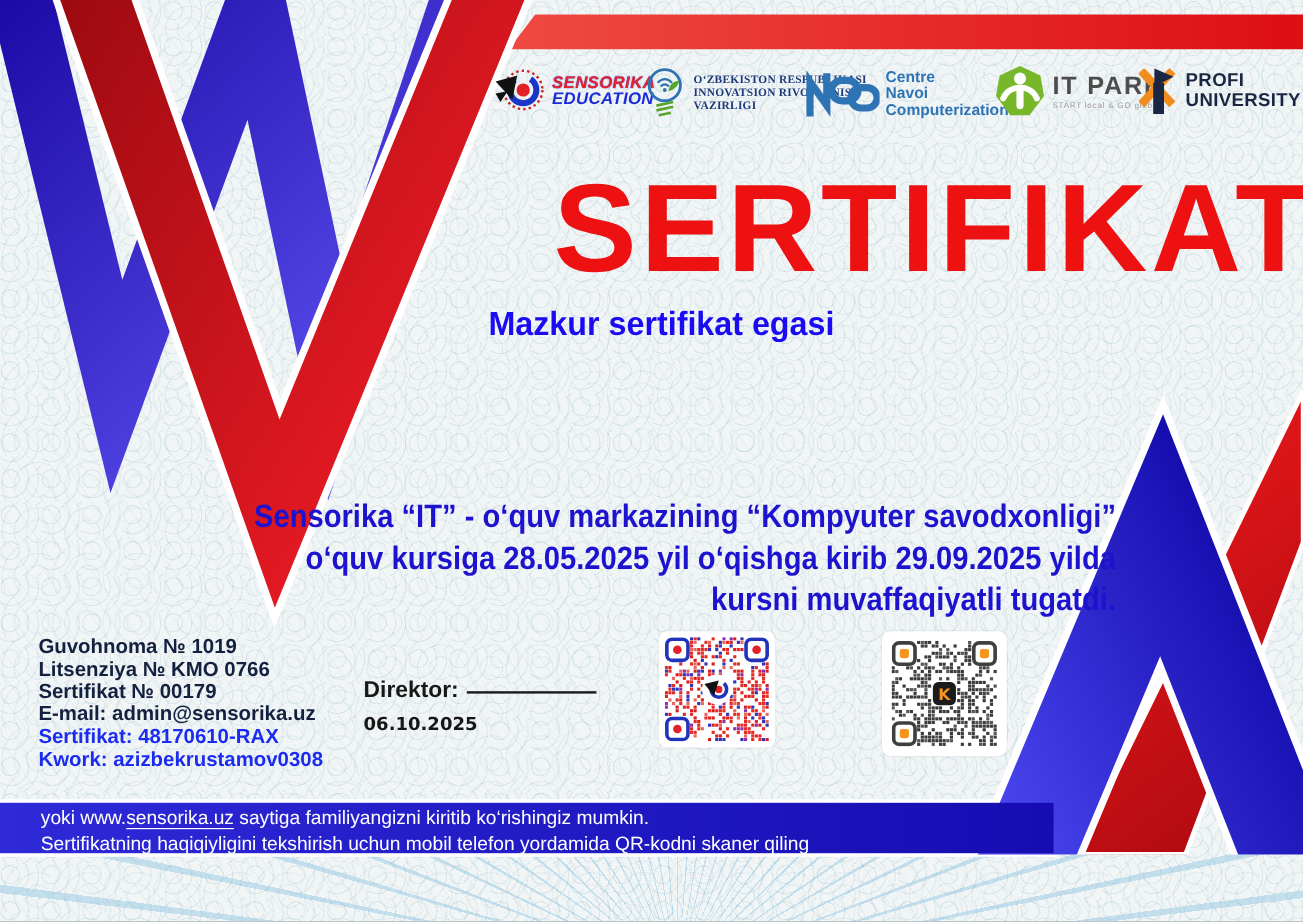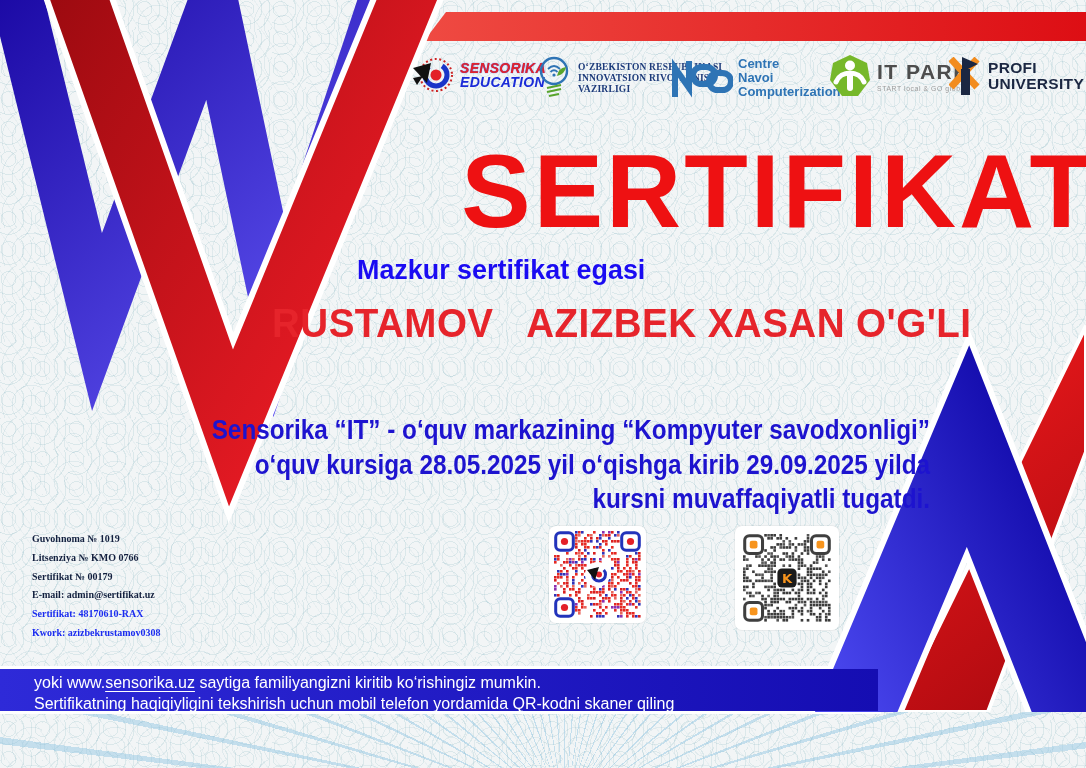--- a/index.html
+++ b/index.html
@@ -30,33 +30,33 @@
   .logo-itpark{left:828px;top:54px;}
   .itp-title{font-weight:bold;color:#4d4d4d;font-size:21px;letter-spacing:1.5px;line-height:22px;}
   .itp-sub{color:#9a9a9a;font-size:6.8px;letter-spacing:.6px;margin-top:2px;}
   .logo-profi{left:949px;top:57px;}
   .profi-text{font-weight:bold;color:var(--profi-navy);font-size:15.5px;line-height:16.5px;letter-spacing:.3px;}
 
   
   .title{position:absolute;left:380px;top:139px;width:716px;text-align:right;
          font-size:104px;font-weight:bold;letter-spacing:3px;line-height:1;
          color:var(--title-red);white-space:nowrap;}
-  .subtitle{position:absolute;left:351px;top:254px;width:400px;text-align:left;
+  .subtitle{position:absolute;left:351px;top:254px;width:400px;text-align:center;
          font-size:28px;font-weight:bold;color:var(--subtitle-blue);}
   .subtitle>span{display:inline-block;transform:scaleX(.96);}
   .recipient{position:absolute;left:265px;top:301px;width:505px;text-align:center;
          font-size:41px;line-height:44px;font-weight:bold;color:var(--name-red);white-space:nowrap;}
   .recipient .nm{display:inline-block;transform:scaleX(.94);letter-spacing:.5px;}
   .description{position:absolute;left:75px;top:413px;width:900px;text-align:right;
          font-size:27px;line-height:34.5px;font-weight:bold;color:var(--body-blue);}
   .description>div{transform:scaleX(.9);}
 
   
-  .credentials{position:absolute;left:32px;top:530px;font-family:Liberation Serif, serif;
-         font-size:10px;line-height:18.8px;font-weight:bold;color:var(--navy-text);white-space:nowrap;}
+  .credentials{position:absolute;left:32px;top:530px;font-family:Liberation Sans, sans-serif;
+         font-size:17px;line-height:18.8px;font-weight:bold;color:var(--navy-text);white-space:nowrap;}
   .credentials .hl{color:var(--link-blue);}
 
   
   .signature{position:absolute;left:303px;top:565px;}
   .sig-row{font-size:19px;font-weight:bold;color:#181818;white-space:nowrap;}
   .sig-line{display:inline-block;width:108px;border-bottom:2.5px solid #1a1a1a;transform:translateY(-3px);margin-left:7px;}
   .sig-date{font-family:"DejaVu Sans",sans-serif;font-size:15px;font-weight:bold;color:#161616;margin-top:7px;}
 
   
   .qr-card{position:absolute;background:#fff;border-radius:7px;box-shadow:0 0 0 1px rgba(0,0,0,.04);}
@@ -193,42 +193,44 @@
         <div>UNIVERSITY</div>
       </div>
     </div>
 
     <div class="title">SERTIFIKAT</div>
 
     <div class="subtitle">
       <span>Mazkur sertifikat egasi</span>
     </div>
 
-    <div class="recipient">
-      <div class="nm">RUSTAMOV</div>
-      <div class="nm">AZIZBEK XASAN O'G'LI</div>
-    </div>
 
     <div class="description">
       <div>
         <div>Sensorika “IT” - o‘quv markazining “Kompyuter savodxonligi”</div>
         <div>o‘quv kursiga 28.05.2025 yil o‘qishga kirib 29.09.2025 yilda</div>
         <div>kursni muvaffaqiyatli tugatdi.</div>
       </div>
     </div>
 
     <div class="credentials">
       <div>Guvohnoma № 1019</div>
       <div>Litsenziya № KMO 0766</div>
       <div>Sertifikat № 00179</div>
-      <div>E-mail: admin@sertifikat.uz</div>
+      <div>E-mail: admin@sensorika.uz</div>
       <div class="hl">Sertifikat: 48170610-RAX</div>
       <div class="hl">Kwork: azizbekrustamov0308</div>
     </div>
 
+    <div class="signature">
+      <div class="sig-row">
+        <span>Direktor:</span><span class="sig-line"></span>
+      </div>
+      <div class="sig-date">06.10.2025</div>
+    </div>
 
     <div class="qr-card qr1" id="qr1"><svg viewBox="0 0 87 87" width="100%" height="100%">
           <rect x="21" y="0" width="2.6" height="2.6" fill="#3032b8"></rect>
           <rect x="24" y="0" width="2.6" height="2.6" fill="#e52a24"></rect>
           <rect x="27" y="0" width="2.6" height="2.6" fill="#3032b8"></rect>
           <rect x="39" y="0" width="2.6" height="2.6" fill="#e52a24"></rect>
           <rect x="48" y="0" width="2.6" height="2.6" fill="#8c2fae"></rect>
           <rect x="54" y="0" width="2.6" height="2.6" fill="#8c2fae"></rect>
           <rect x="57" y="0" width="2.6" height="2.6" fill="#d81f1f"></rect>
           <rect x="63" y="0" width="2.6" height="2.6" fill="#3032b8"></rect>

